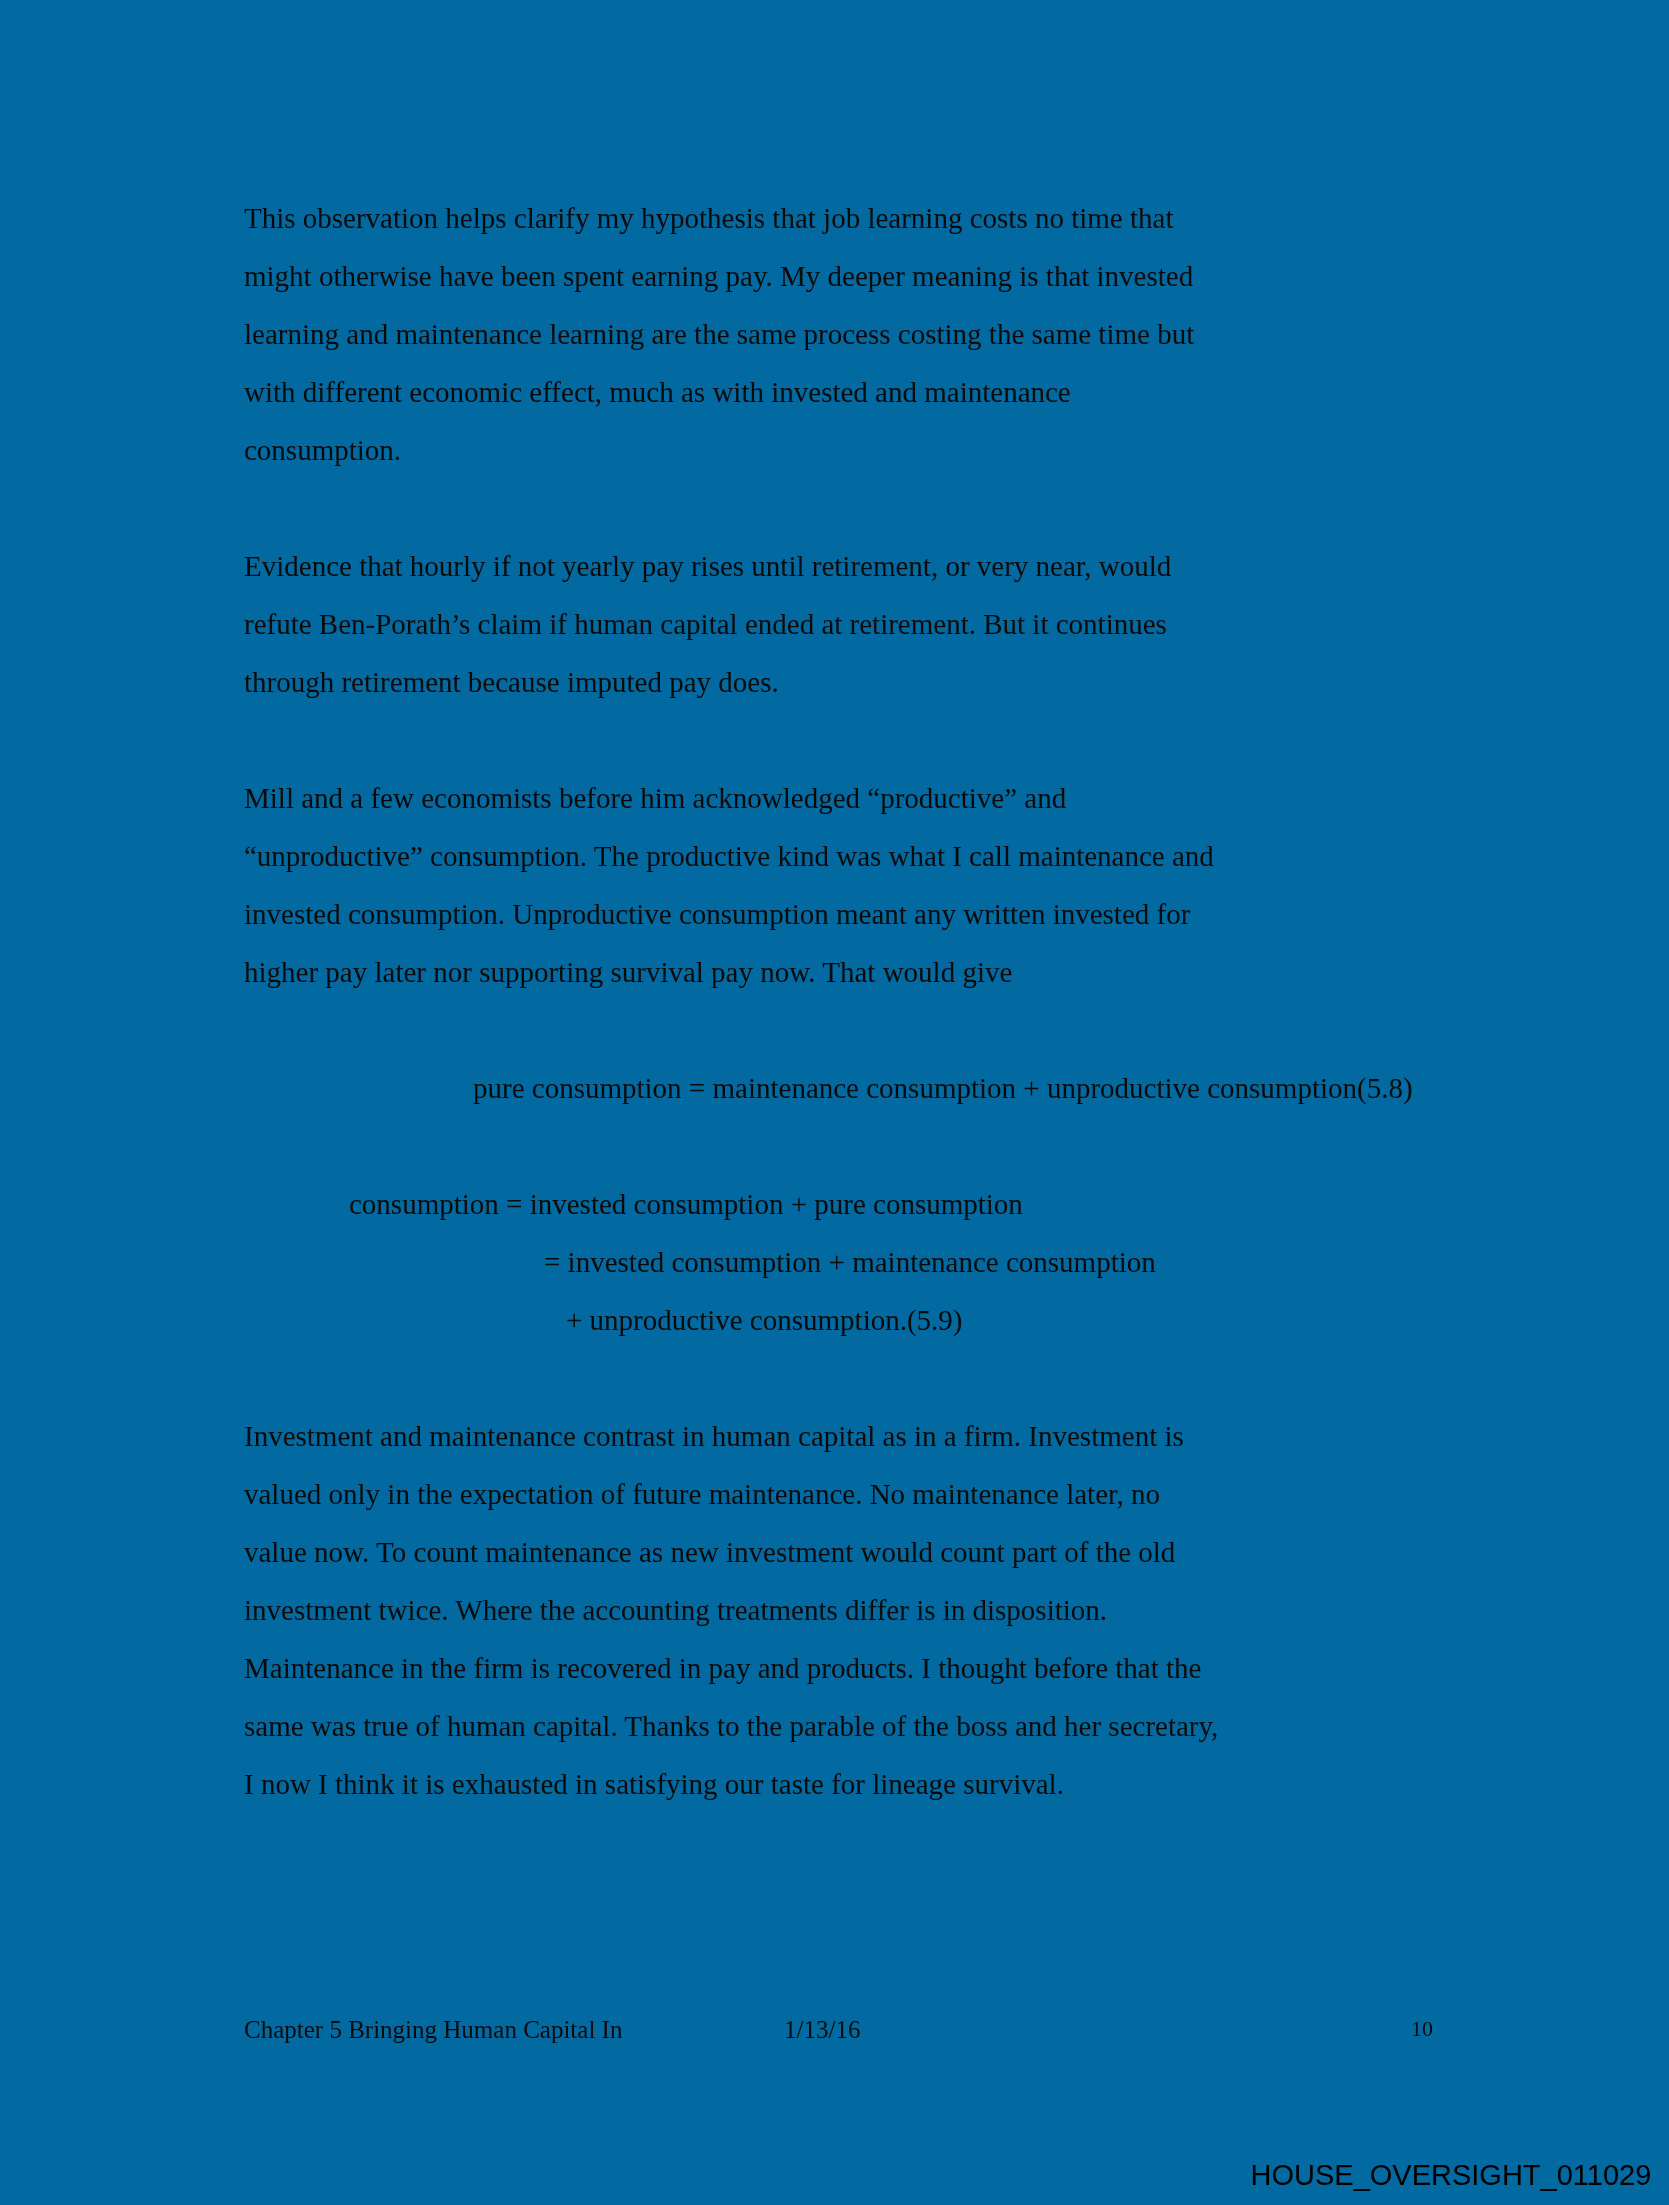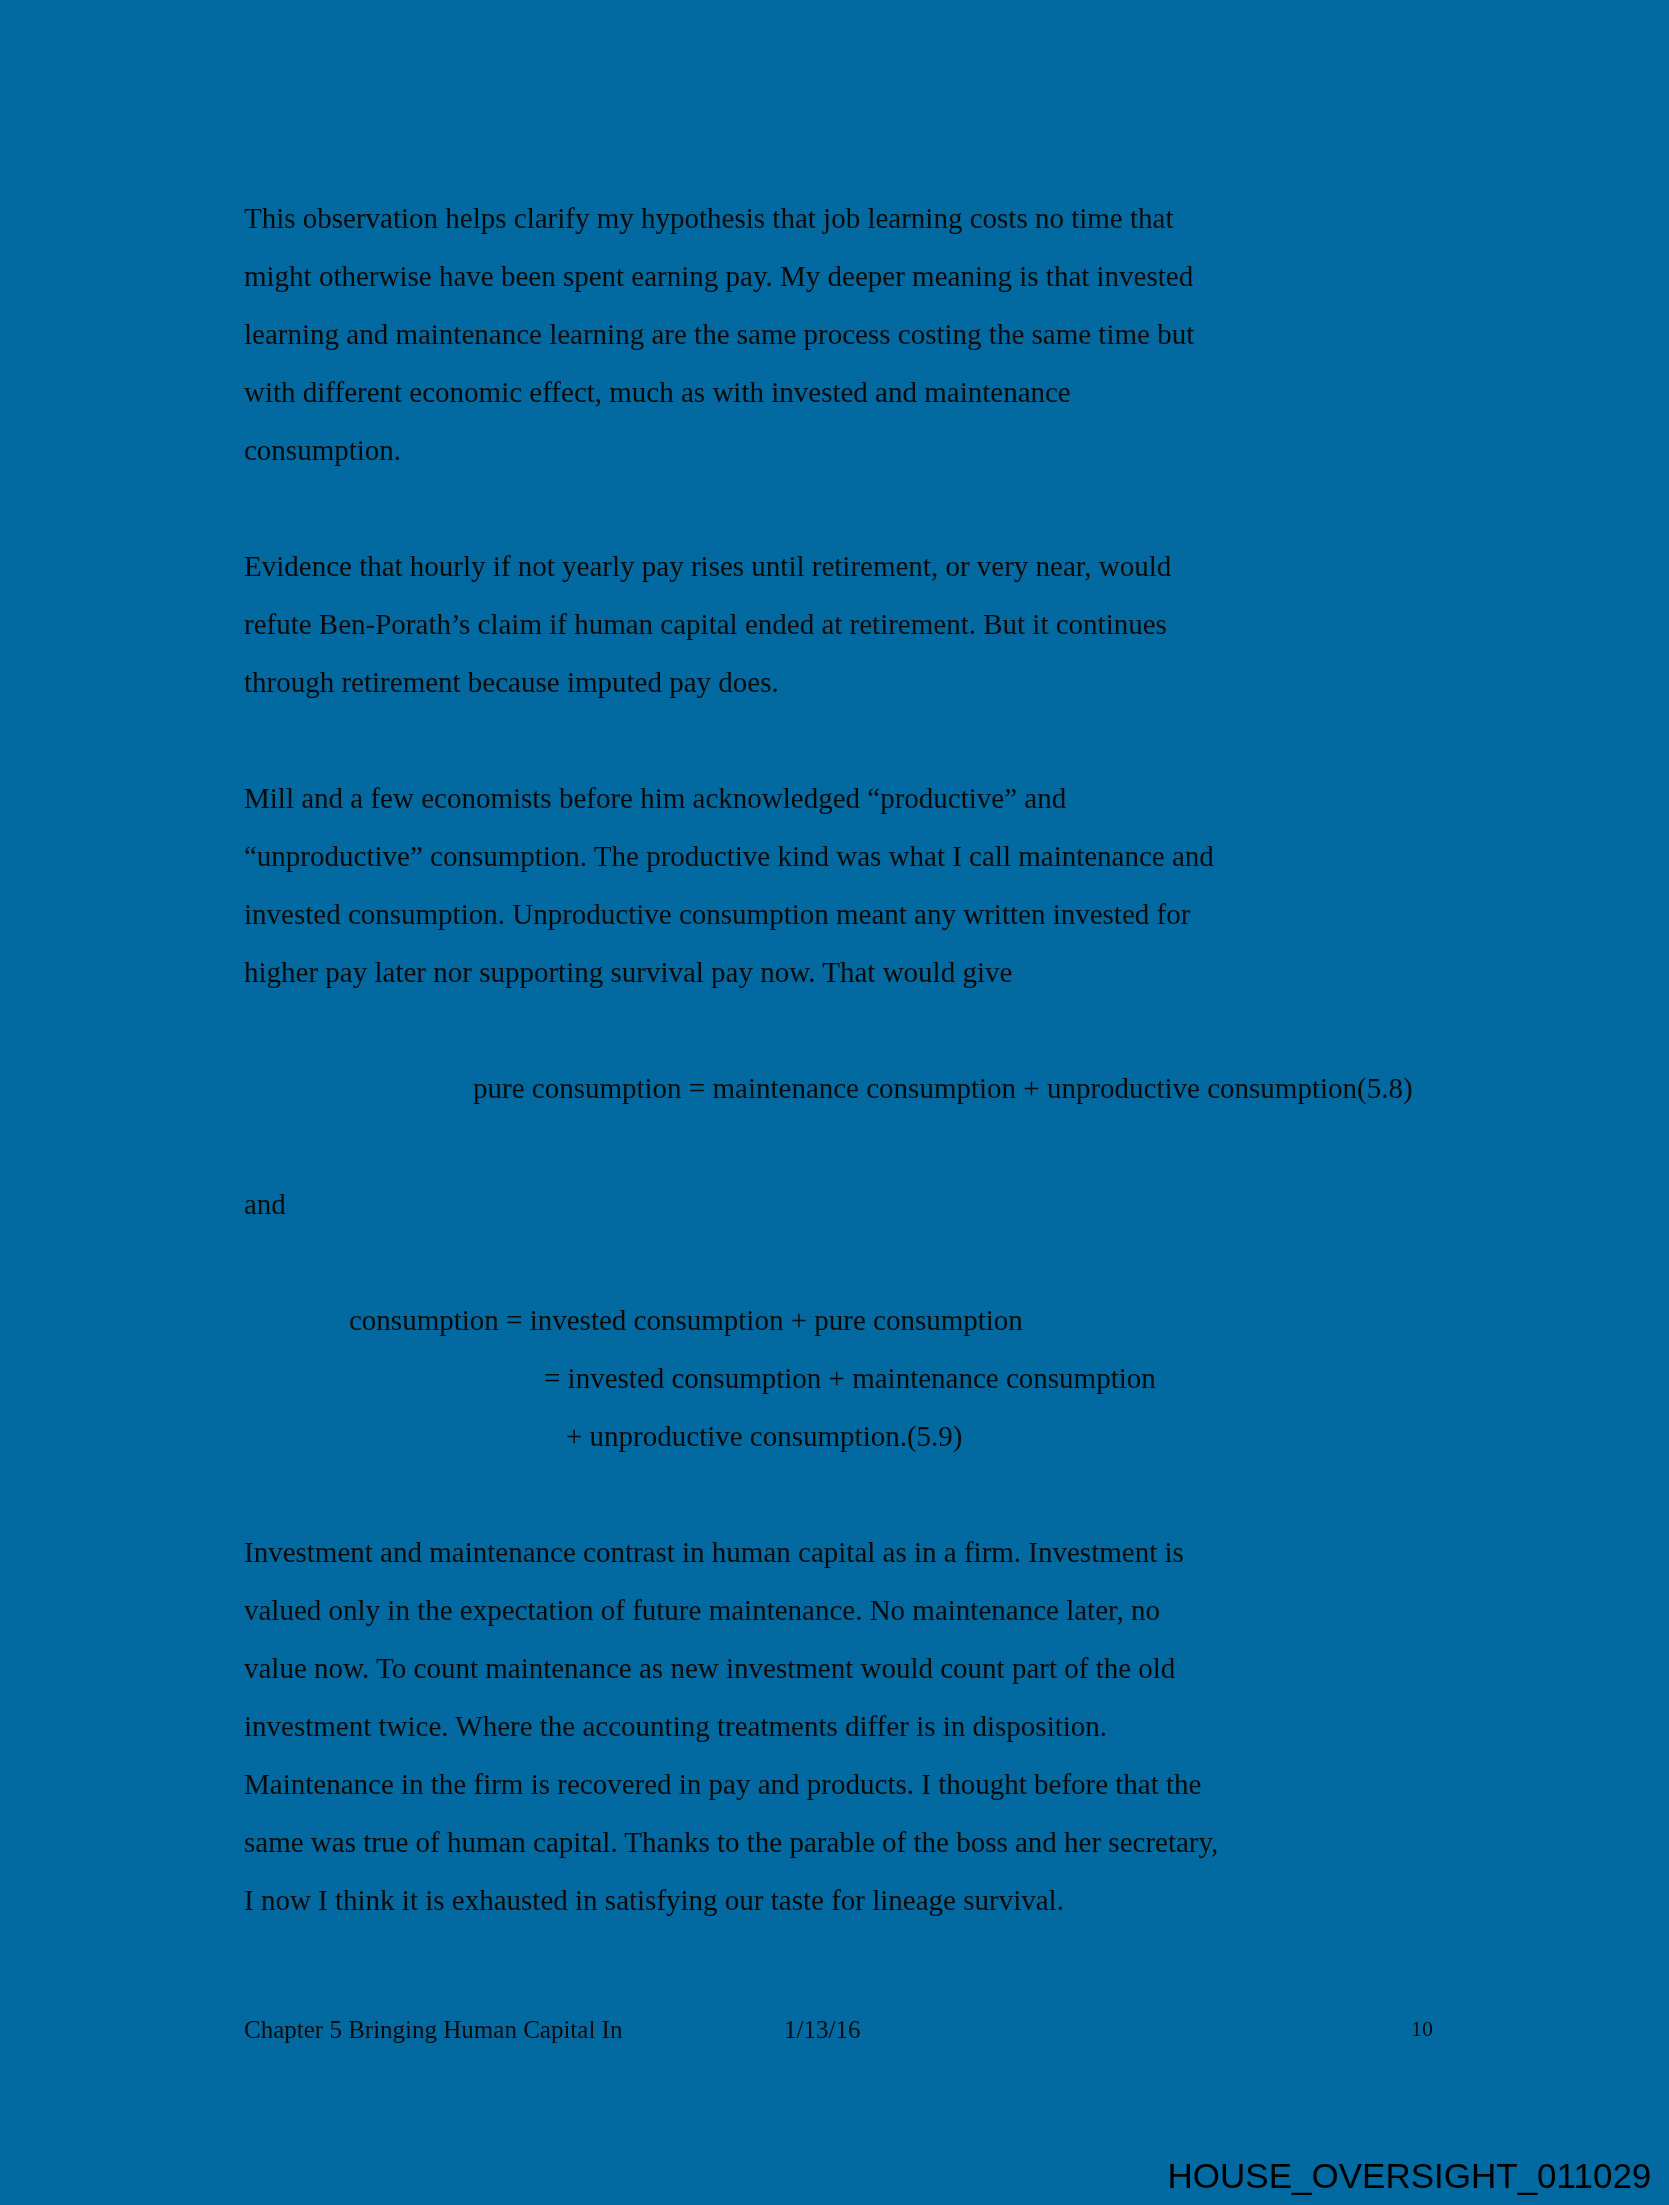--- a/index.html
+++ b/index.html
@@ -73,21 +73,21 @@
     position: absolute;
     right: 236px;
     top: -1.3px;
     font-size: 22px;
   }
   .watermark {
     position: absolute;
     top: 2156px;
     right: 17.7px;
     font-family: "Liberation Sans", sans-serif;
-    font-size: 35px;
+    font-size: 29px;
     line-height: 39px;
     color: #000000;
     white-space: nowrap;
   }
 </style>
 </head>
 <body>
 
 <div class="page">
 
@@ -106,21 +106,20 @@
     <p class="para">Mill and a few economists before him acknowledged “productive” and
 “unproductive” consumption. The productive kind was what I call maintenance and
 invested consumption. Unproductive consumption meant any written invested for
 higher pay later nor supporting survival pay now. That would give</p>
 
     <div class="eq-line">
       <span class="eq-body">pure consumption = maintenance consumption + unproductive consumption</span>
       <span class="eq-num">(5.8)</span>
     </div>
 
-    <p class="para">and</p>
 
     <div class="eq-block">
       <div class="eq59-l1">consumption = invested consumption + pure consumption</div>
       <div class="eq59-l2">= invested consumption + maintenance consumption</div>
       <div class="eq59-l3-row">
         <span>+ unproductive consumption.</span>
         <span class="eq-num">(5.9)</span>
       </div>
     </div>
 

